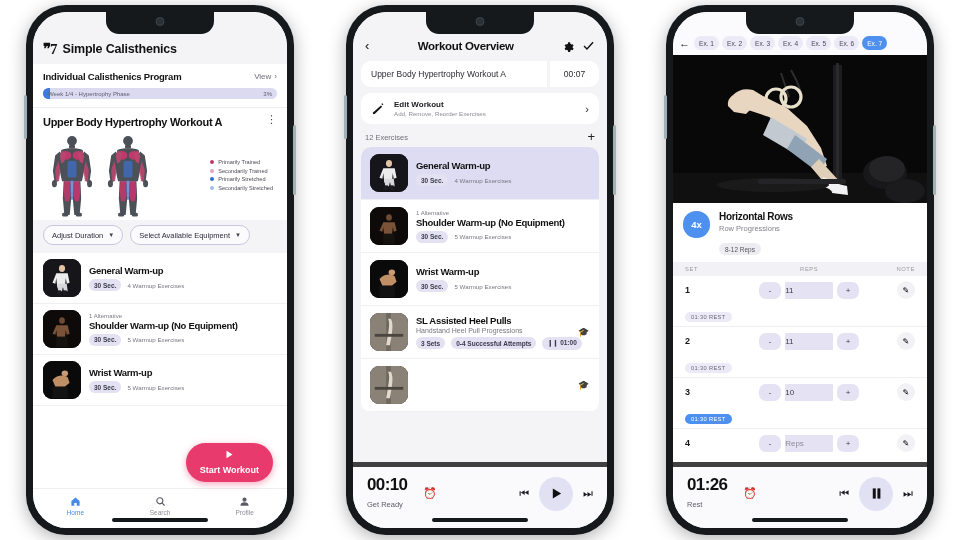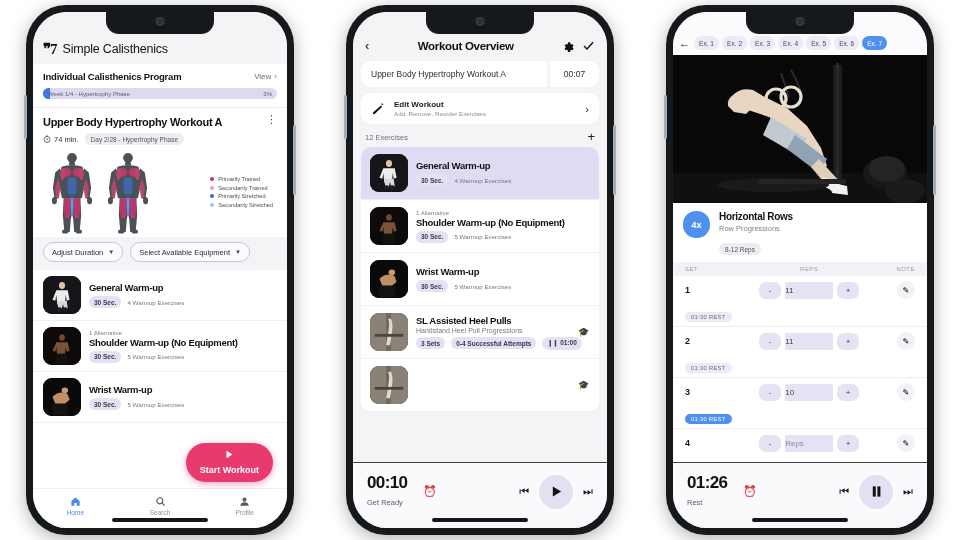--- a/index.html
+++ b/index.html
@@ -53,21 +53,21 @@
     font-size: 6.5px; font-weight: bold; padding: 2.5px 5px; white-space: nowrap;
   }
 
   
   .p1-head { background:#f4f4f7; padding: 28px 10px 6px 10px; }
   .p1-title { display:flex; align-items:center; gap:6px; }
   .logo7 {
     font-size: 15px; font-weight: bold; color:#111; letter-spacing:-1px;
     font-family:"Liberation Serif", serif;
   }
-  .p1-title h1 { font-size: 12.5px; font-weight: normal; color:#121212; letter-spacing:-.2px; }
+  .p1-title h1 { font-size: 12.5px; font-weight: bold; color:#121212; letter-spacing:-.2px; }
   .days { display:flex; gap:4.5px; margin-top: 9px; }
   .day {
     flex:1; height: 26px; border-radius: 8px; background:#e4e2f3;
     display:flex; align-items:center; justify-content:center;
     font-size:7.5px; font-weight:bold; color:#3e3d52;
   }
   .day.green { background:#55b85a; color:#fff; }
   .day.blue  { background:#4393ef; color:#fff; }
 
   .p1-prog { background:#fff; padding: 7px 10px 8px 10px; border-bottom:1px solid #ececf2; }
@@ -151,21 +151,21 @@
   .count-row { display:flex; justify-content:space-between; align-items:center; padding:3px 4px 5px 4px;}
   .count-row .c1 { font-size:7.5px; color:#6f6f7a; }
   .plus { font-size:13px; color:#222; line-height:.8; }
 
   .p2-list { background:#fff; border-radius:10px; overflow:hidden; }
   .p2-ex { display:flex; gap:8px; align-items:center; padding:7px 9px; border-bottom:1px solid #eff0f4; }
   .p2-ex.sel { background:#dedcf2; }
   .gradbadge { margin-left:auto; font-size:9px; color:#1f1f27; }
 
   .player {
-    background:#fafafc; border-top:1px solid #404040;
+    background:#fafafc; border-top:5px solid #404040;
     height:66px; display:flex; align-items:center; padding:0 14px 8px 14px; gap:10px;
   }
   .ptime b { font-size:17px; font-weight:bold; color:#111; letter-spacing:-.6px; display:block; line-height:1.05; }
   .ptime span { font-size:7.5px; color:#5d5d68; }
   .pbtn { font-size:11px; color:#1b1b22; }
   .playcircle {
     width:34px; height:34px; border-radius:50%; background:#e2e0f3;
     display:flex; align-items:center; justify-content:center;
   }
 
@@ -246,31 +246,20 @@
           <div class="fill" style="width: 3%;"></div>
           <span class="lbl">Week 1/4 - Hypertrophy Phase</span>
           <span class="pct">3%</span>
         </div>
       </div>
 
       <div class="p1-card">
         <div class="p1-card-h">
           <h2>Upper Body Hypertrophy Workout A</h2>
           <span class="kebab">⋮</span>
-        </div>
-        <div class="p1-meta">
-          <span class="t">
-            <svg width="8" height="8" viewBox="0 0 16 16">
-                <circle cx="8" cy="9" r="6" fill="none" stroke="#333" stroke-width="1.4"></circle>
-                <path d="M8 6v3.2l2 1.2" stroke="#333" stroke-width="1.3" fill="none"></path>
-                <path d="M6 2h4" stroke="#333" stroke-width="1.4"></path>
-              </svg>
-            <span>74 min.</span>
-          </span>
-          <span class="pill-grey">Day 2/28 - Hypertrophy Phase</span>
         </div>
       </div>
 
       <div class="bodies">
         <div class="bodywrap">
           <svg width="46" height="84" viewBox="0 0 60 110">
             <g fill="#4c5057">
               <circle cx="30" cy="9" r="6.4"></circle>
               <rect x="26" y="14" width="8" height="5" rx="2"></rect>
               <path d="M16 21c5-3 23-3 28 0l3 14c0 12-3 22-4 27H17c-1-5-4-15-4-27z"></path>

